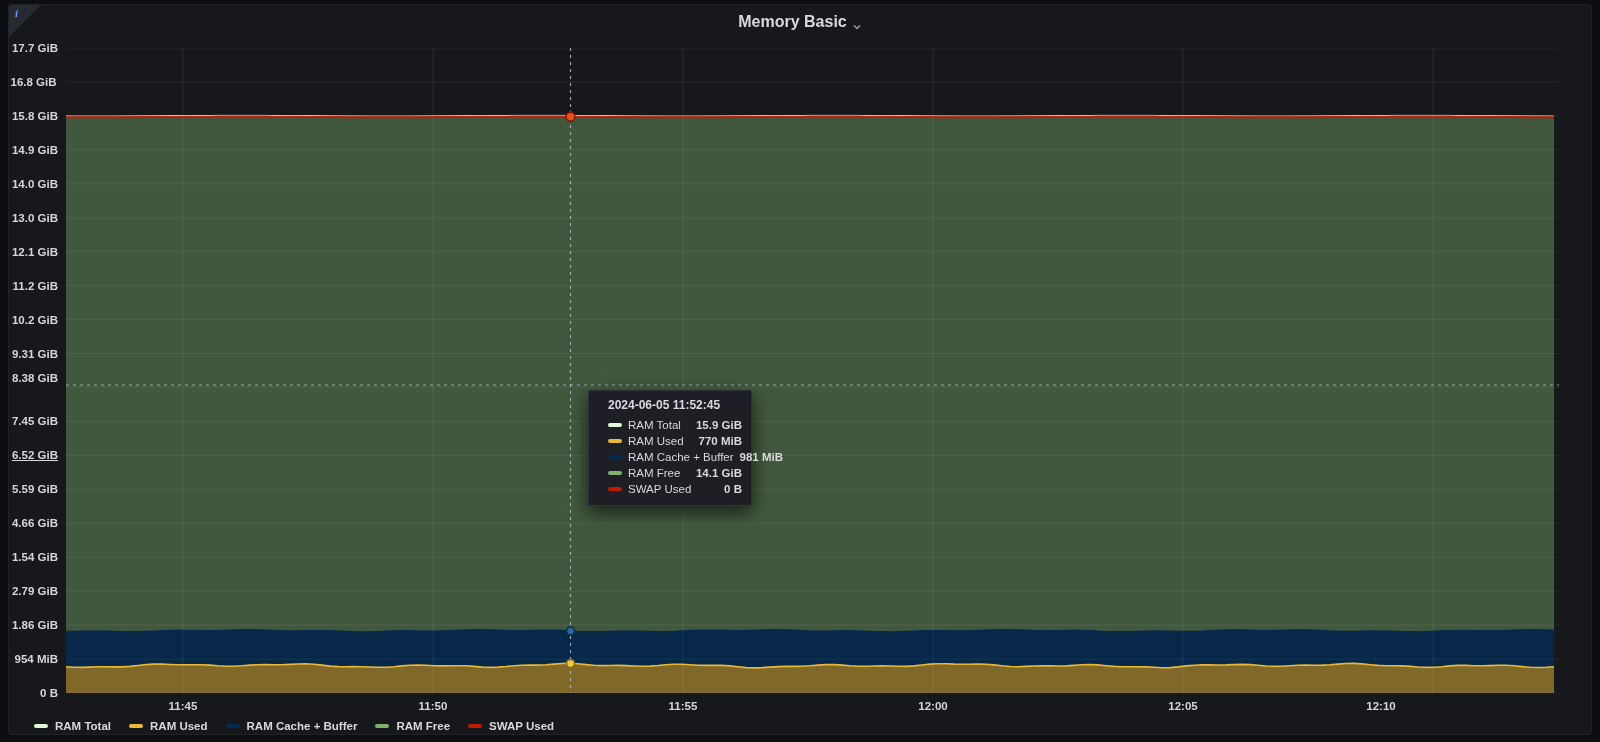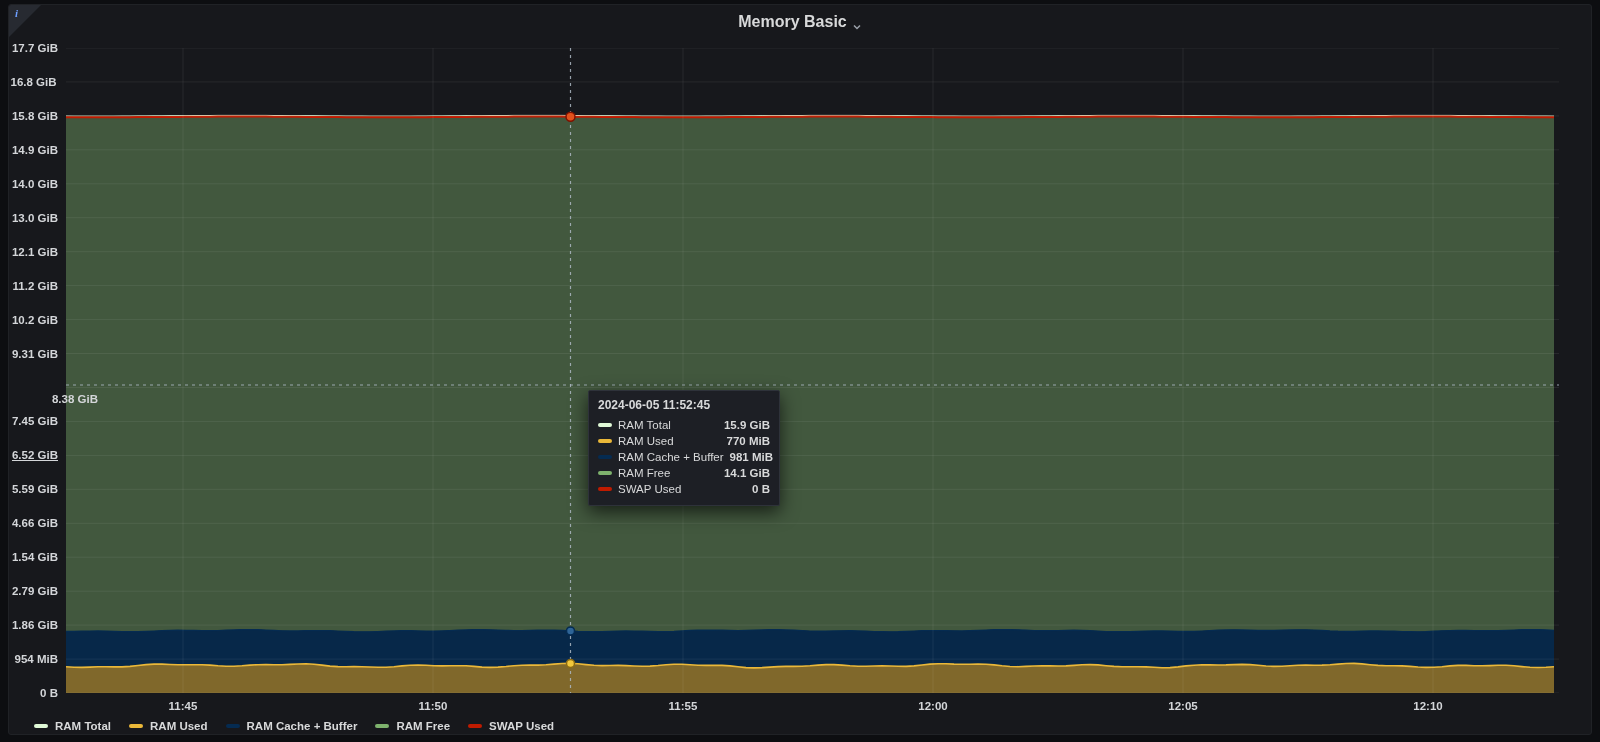--- a/index.html
+++ b/index.html
@@ -28,23 +28,23 @@
            font-size:11.5px; font-weight:600; color:#d4d6d9; }
 
   .chart { position:absolute; left:57px; top:43px; width:1493px; height:645px; z-index:1; cursor:crosshair; }
 
   .legend { position:absolute; left:25px; top:712px; height:18px;
             display:flex; align-items:center; gap:18px; z-index:3; }
   .legend-item { display:flex; align-items:center; gap:7px; cursor:pointer;
                  font-size:11.5px; font-weight:600; color:#d8d9da; }
   .swatch { width:14px; height:4px; border-radius:2px; flex:0 0 14px; }
 
-  .tooltip { position:absolute; left:588px; top:390px; width:192px;
+  .tooltip { position:absolute; left:588px; top:390px; width:164px;
              background:#1d1f25; border:1px solid #2e323a; border-radius:2px;
-             padding:7px 9px 8px 9px; box-shadow:0 6px 18px rgba(0,0,0,0.65); z-index:6; }
+             padding:7px 9px 8px 19px; box-shadow:0 6px 18px rgba(0,0,0,0.65); z-index:6; }
   .tooltip-header { font-size:12px; font-weight:700; color:#d8d9da; margin-bottom:5px; }
   .tt-row { display:flex; align-items:center; gap:6px; height:16px;
             font-size:11.5px; color:#d8d9da; white-space:nowrap; }
   .tt-name { font-weight:400; }
   .tt-val { margin-left:auto; font-weight:600; }
 </style>
 </head>
 <body>
 
 <div class="page">
@@ -67,38 +67,38 @@
         <div class="ytick" style="top: 36px;">17.7 GiB</div>
         <div class="ytick" style="top: 69.9474px; text-align: center;">16.8 GiB</div>
         <div class="ytick" style="top: 103.895px;">15.8 GiB</div>
         <div class="ytick" style="top: 137.842px;">14.9 GiB</div>
         <div class="ytick" style="top: 171.789px;">14.0 GiB</div>
         <div class="ytick" style="top: 205.737px;">13.0 GiB</div>
         <div class="ytick" style="top: 239.684px;">12.1 GiB</div>
         <div class="ytick" style="top: 273.632px;">11.2 GiB</div>
         <div class="ytick" style="top: 307.579px;">10.2 GiB</div>
         <div class="ytick" style="top: 341.526px;">9.31 GiB</div>
-        <div class="ytick" style="top: 387px; margin-left: 40px;">8.38 GiB</div>
+        <div class="ytick" style="top: 366px;">8.38 GiB</div>
         <div class="ytick" style="top: 409.421px;">7.45 GiB</div>
         <div class="ytick" style="top: 443.368px; text-decoration: underline;">6.52 GiB</div>
         <div class="ytick" style="top: 477.316px;">5.59 GiB</div>
         <div class="ytick" style="top: 511.263px;">4.66 GiB</div>
         <div class="ytick" style="top: 545.211px;">1.54 GiB</div>
         <div class="ytick" style="top: 579.158px;">2.79 GiB</div>
         <div class="ytick" style="top: 613.105px;">1.86 GiB</div>
         <div class="ytick" style="top: 647.053px;">954 MiB</div>
         <div class="ytick" style="top: 681px;">0 B</div>
       </div>
     <div class="axis">
         <div class="xtick" style="left: 144px;">11:45</div>
         <div class="xtick" style="left: 394px;">11:50</div>
         <div class="xtick" style="left: 644px;">11:55</div>
         <div class="xtick" style="left: 894px;">12:00</div>
         <div class="xtick" style="left: 1144px;">12:05</div>
-        <div class="xtick" style="left: 1389px;">12:10</div>
+        <div class="xtick" style="left: 1342px;">12:10</div>
       </div>
 
     <div class="chart"><svg width="1493" height="645" viewBox="0 0 1493 645">
   <path d="M0,69.2L8,69.3L16,69.3L24,69.3L32,69.3L40,69.3L48,69.3L56,69.2L64,69.2L72,69.1L80,69.1L88,69.0L96,69.0L104,68.9L112,68.9L120,68.8L128,68.7L136,68.7L144,68.7L152,68.6L160,68.6L168,68.6L176,68.6L184,68.6L192,68.6L200,68.6L208,68.7L216,68.7L224,68.8L232,68.8L240,68.9L248,68.9L256,69.0L264,69.1L272,69.1L280,69.2L288,69.2L296,69.2L304,69.3L312,69.3L320,69.3L328,69.3L336,69.3L344,69.3L352,69.2L360,69.2L368,69.1L376,69.1L384,69.0L392,69.0L400,68.9L408,68.8L416,68.8L424,68.7L432,68.7L440,68.7L448,68.6L456,68.6L464,68.6L472,68.6L480,68.6L488,68.6L496,68.6L504,68.7L512,68.7L520,68.8L528,68.8L536,68.9L544,68.9L552,69.0L560,69.1L568,69.1L576,69.2L584,69.2L592,69.2L600,69.3L608,69.3L616,69.3L624,69.3L632,69.3L640,69.2L648,69.2L656,69.2L664,69.1L672,69.1L680,69.0L688,69.0L696,68.9L704,68.8L712,68.8L720,68.7L728,68.7L736,68.7L744,68.6L752,68.6L760,68.6L768,68.6L776,68.6L784,68.6L792,68.6L800,68.7L808,68.7L816,68.8L824,68.8L832,68.9L840,68.9L848,69.0L856,69.1L864,69.1L872,69.2L880,69.2L888,69.2L896,69.3L904,69.3L912,69.3L920,69.3L928,69.3L936,69.2L944,69.2L952,69.2L960,69.1L968,69.1L976,69.0L984,69.0L992,68.9L1000,68.8L1008,68.8L1016,68.7L1024,68.7L1032,68.6L1040,68.6L1048,68.6L1056,68.6L1064,68.6L1072,68.6L1080,68.6L1088,68.6L1096,68.7L1104,68.7L1112,68.8L1120,68.8L1128,68.9L1136,69.0L1144,69.0L1152,69.1L1160,69.1L1168,69.2L1176,69.2L1184,69.2L1192,69.3L1200,69.3L1208,69.3L1216,69.3L1224,69.3L1232,69.2L1240,69.2L1248,69.2L1256,69.1L1264,69.1L1272,69.0L1280,69.0L1288,68.9L1296,68.8L1304,68.8L1312,68.7L1320,68.7L1328,68.6L1336,68.6L1344,68.6L1352,68.6L1360,68.6L1368,68.6L1376,68.6L1384,68.6L1392,68.7L1400,68.7L1408,68.8L1416,68.8L1424,68.9L1432,69.0L1440,69.0L1448,69.1L1456,69.1L1464,69.2L1472,69.2L1480,69.2L1488,69.3L1488,582.3L1480,581.9L1472,581.6L1464,581.5L1456,581.7L1448,582.0L1440,582.3L1432,582.6L1424,582.7L1416,582.6L1408,582.5L1400,582.3L1392,582.3L1384,582.5L1376,582.8L1368,583.2L1360,583.6L1352,583.8L1344,583.7L1336,583.5L1328,583.2L1320,583.0L1312,582.9L1304,582.9L1296,583.1L1288,583.3L1280,583.3L1272,583.2L1264,582.9L1256,582.4L1248,582.0L1240,581.8L1232,581.8L1224,581.9L1216,582.2L1208,582.4L1200,582.4L1192,582.3L1184,582.1L1176,581.9L1168,581.8L1160,581.9L1152,582.2L1144,582.6L1136,583.0L1128,583.3L1120,583.4L1112,583.3L1104,583.1L1096,582.9L1088,582.9L1080,583.0L1072,583.3L1064,583.6L1056,583.7L1048,583.7L1040,583.5L1032,583.1L1024,582.7L1016,582.4L1008,582.2L1000,582.3L992,582.5L984,582.6L976,582.6L968,582.5L960,582.2L952,581.8L944,581.6L936,581.6L928,581.7L920,582.1L912,582.4L904,582.7L896,582.9L888,582.8L880,582.7L872,582.5L864,582.5L856,582.7L848,583.0L840,583.4L832,583.7L824,583.8L816,583.7L808,583.5L800,583.1L792,582.9L784,582.7L776,582.8L768,582.9L760,583.1L752,583.1L744,583.0L736,582.6L728,582.2L720,581.9L712,581.7L704,581.7L696,581.9L688,582.2L680,582.4L672,582.5L664,582.4L656,582.2L648,582.1L640,582.0L632,582.1L624,582.4L616,582.9L608,583.3L600,583.5L592,583.6L584,583.4L576,583.2L568,583.0L560,582.9L552,583.0L544,583.3L536,583.5L528,583.6L520,583.5L512,583.3L504,582.9L496,582.4L488,582.1L480,582.0L472,582.1L464,582.3L456,582.5L448,582.5L440,582.4L432,582.1L424,581.8L416,581.6L408,581.6L400,581.9L392,582.2L384,582.6L376,582.9L368,583.1L360,583.0L352,582.9L344,582.7L336,582.7L328,582.9L320,583.2L312,583.5L304,583.8L296,583.8L288,583.7L280,583.4L272,583.0L264,582.7L256,582.6L248,582.6L240,582.7L232,582.9L224,582.9L216,582.8L208,582.4L200,582.1L192,581.7L184,581.6L176,581.6L168,581.9L160,582.2L152,582.5L144,582.6L136,582.6L128,582.4L120,582.3L112,582.2L104,582.3L96,582.7L88,583.1L80,583.4L72,583.7L64,583.7L56,583.5L48,583.3L40,583.0L32,582.9L24,583.0L16,583.2L8,583.3L0,583.4Z" fill="rgba(126,178,109,0.42)"></path>
   <path d="M0,583.4L8,583.3L16,583.2L24,583.0L32,582.9L40,583.0L48,583.3L56,583.5L64,583.7L72,583.7L80,583.4L88,583.1L96,582.7L104,582.3L112,582.2L120,582.3L128,582.4L136,582.6L144,582.6L152,582.5L160,582.2L168,581.9L176,581.6L184,581.6L192,581.7L200,582.1L208,582.4L216,582.8L224,582.9L232,582.9L240,582.7L248,582.6L256,582.6L264,582.7L272,583.0L280,583.4L288,583.7L296,583.8L304,583.8L312,583.5L320,583.2L328,582.9L336,582.7L344,582.7L352,582.9L360,583.0L368,583.1L376,582.9L384,582.6L392,582.2L400,581.9L408,581.6L416,581.6L424,581.8L432,582.1L440,582.4L448,582.5L456,582.5L464,582.3L472,582.1L480,582.0L488,582.1L496,582.4L504,582.9L512,583.3L520,583.5L528,583.6L536,583.5L544,583.3L552,583.0L560,582.9L568,583.0L576,583.2L584,583.4L592,583.6L600,583.5L608,583.3L616,582.9L624,582.4L632,582.1L640,582.0L648,582.1L656,582.2L664,582.4L672,582.5L680,582.4L688,582.2L696,581.9L704,581.7L712,581.7L720,581.9L728,582.2L736,582.6L744,583.0L752,583.1L760,583.1L768,582.9L776,582.8L784,582.7L792,582.9L800,583.1L808,583.5L816,583.7L824,583.8L832,583.7L840,583.4L848,583.0L856,582.7L864,582.5L872,582.5L880,582.7L888,582.8L896,582.9L904,582.7L912,582.4L920,582.1L928,581.7L936,581.6L944,581.6L952,581.8L960,582.2L968,582.5L976,582.6L984,582.6L992,582.5L1000,582.3L1008,582.2L1016,582.4L1024,582.7L1032,583.1L1040,583.5L1048,583.7L1056,583.7L1064,583.6L1072,583.3L1080,583.0L1088,582.9L1096,582.9L1104,583.1L1112,583.3L1120,583.4L1128,583.3L1136,583.0L1144,582.6L1152,582.2L1160,581.9L1168,581.8L1176,581.9L1184,582.1L1192,582.3L1200,582.4L1208,582.4L1216,582.2L1224,581.9L1232,581.8L1240,581.8L1248,582.0L1256,582.4L1264,582.9L1272,583.2L1280,583.3L1288,583.3L1296,583.1L1304,582.9L1312,582.9L1320,583.0L1328,583.2L1336,583.5L1344,583.7L1352,583.8L1360,583.6L1368,583.2L1376,582.8L1384,582.5L1392,582.3L1400,582.3L1408,582.5L1416,582.6L1424,582.7L1432,582.6L1440,582.3L1448,582.0L1456,581.7L1464,581.5L1472,581.6L1480,581.9L1488,582.3L1488,618.7L1480,619.2L1472,619.5L1464,619.3L1456,618.6L1448,617.8L1440,617.3L1432,617.3L1424,617.6L1416,617.8L1408,617.7L1400,617.4L1392,617.4L1384,617.9L1376,618.7L1368,619.3L1360,619.4L1352,619.0L1344,618.4L1336,617.9L1328,617.7L1320,617.7L1312,617.4L1304,616.7L1296,615.9L1288,615.4L1280,615.5L1272,616.1L1264,616.7L1256,617.1L1248,617.2L1240,617.1L1232,617.3L1224,617.7L1216,618.2L1208,618.4L1200,618.0L1192,617.2L1184,616.6L1176,616.4L1168,616.6L1160,616.9L1152,617.0L1144,616.9L1136,616.8L1128,617.2L1120,617.9L1112,618.9L1104,619.6L1096,619.7L1088,619.3L1080,618.9L1072,618.8L1064,618.8L1056,618.8L1048,618.4L1040,617.7L1032,616.9L1024,616.6L1016,616.8L1008,617.4L1000,617.9L992,618.0L984,617.9L976,617.8L968,618.0L960,618.4L952,618.7L944,618.5L936,617.8L928,616.9L920,616.2L912,616.0L904,616.2L896,616.2L888,616.1L880,615.8L872,615.7L864,616.1L856,617.0L848,617.9L840,618.4L832,618.3L824,618.0L816,617.9L808,618.0L800,618.2L792,618.2L784,617.8L776,617.1L768,616.6L760,616.6L752,617.1L744,617.8L736,618.3L728,618.4L720,618.4L712,618.6L704,619.1L696,619.6L688,619.9L680,619.6L672,618.8L664,617.9L656,617.4L648,617.3L640,617.4L632,617.2L624,616.8L616,616.3L608,616.3L600,616.7L592,617.5L584,618.1L576,618.3L568,618.0L560,617.6L552,617.4L544,617.5L536,617.6L528,617.3L520,616.6L512,615.8L504,615.4L496,615.5L488,616.1L480,616.7L472,617.1L464,617.1L456,617.3L448,617.7L440,618.5L432,619.1L424,619.4L416,619.1L408,618.4L400,617.8L392,617.7L384,617.8L376,617.9L368,617.7L360,617.3L352,617.0L344,617.2L336,617.9L328,618.8L320,619.3L312,619.3L304,619.0L296,618.7L288,618.6L280,618.7L272,618.6L264,618.1L256,617.1L248,616.3L240,615.8L232,616.0L224,616.4L216,616.7L208,616.7L200,616.6L192,616.7L184,617.1L176,617.8L168,618.3L160,618.3L152,617.8L144,617.1L136,616.7L128,616.7L120,616.8L112,616.8L104,616.5L96,616.1L88,616.1L80,616.6L72,617.5L64,618.4L56,618.9L48,618.9L40,618.8L32,618.8L24,619.1L16,619.4L8,619.3L0,618.7Z" fill="rgba(5,43,81,0.85)"></path>
   <path d="M0,618.7L8,619.3L16,619.4L24,619.1L32,618.8L40,618.8L48,618.9L56,618.9L64,618.4L72,617.5L80,616.6L88,616.1L96,616.1L104,616.5L112,616.8L120,616.8L128,616.7L136,616.7L144,617.1L152,617.8L160,618.3L168,618.3L176,617.8L184,617.1L192,616.7L200,616.6L208,616.7L216,616.7L224,616.4L232,616.0L240,615.8L248,616.3L256,617.1L264,618.1L272,618.6L280,618.7L288,618.6L296,618.7L304,619.0L312,619.3L320,619.3L328,618.8L336,617.9L344,617.2L352,617.0L360,617.3L368,617.7L376,617.9L384,617.8L392,617.7L400,617.8L408,618.4L416,619.1L424,619.4L432,619.1L440,618.5L448,617.7L456,617.3L464,617.1L472,617.1L480,616.7L488,616.1L496,615.5L504,615.4L512,615.8L520,616.6L528,617.3L536,617.6L544,617.5L552,617.4L560,617.6L568,618.0L576,618.3L584,618.1L592,617.5L600,616.7L608,616.3L616,616.3L624,616.8L632,617.2L640,617.4L648,617.3L656,617.4L664,617.9L672,618.8L680,619.6L688,619.9L696,619.6L704,619.1L712,618.6L720,618.4L728,618.4L736,618.3L744,617.8L752,617.1L760,616.6L768,616.6L776,617.1L784,617.8L792,618.2L800,618.2L808,618.0L816,617.9L824,618.0L832,618.3L840,618.4L848,617.9L856,617.0L864,616.1L872,615.7L880,615.8L888,616.1L896,616.2L904,616.2L912,616.0L920,616.2L928,616.9L936,617.8L944,618.5L952,618.7L960,618.4L968,618.0L976,617.8L984,617.9L992,618.0L1000,617.9L1008,617.4L1016,616.8L1024,616.6L1032,616.9L1040,617.7L1048,618.4L1056,618.8L1064,618.8L1072,618.8L1080,618.9L1088,619.3L1096,619.7L1104,619.6L1112,618.9L1120,617.9L1128,617.2L1136,616.8L1144,616.9L1152,617.0L1160,616.9L1168,616.6L1176,616.4L1184,616.6L1192,617.2L1200,618.0L1208,618.4L1216,618.2L1224,617.7L1232,617.3L1240,617.1L1248,617.2L1256,617.1L1264,616.7L1272,616.1L1280,615.5L1288,615.4L1296,615.9L1304,616.7L1312,617.4L1320,617.7L1328,617.7L1336,617.9L1344,618.4L1352,619.0L1360,619.4L1368,619.3L1376,618.7L1384,617.9L1392,617.4L1400,617.4L1408,617.7L1416,617.8L1424,617.6L1432,617.3L1440,617.3L1448,617.8L1456,618.6L1464,619.3L1472,619.5L1480,619.2L1488,618.7L1488,645.0L1480,645.0L1472,645.0L1464,645.0L1456,645.0L1448,645.0L1440,645.0L1432,645.0L1424,645.0L1416,645.0L1408,645.0L1400,645.0L1392,645.0L1384,645.0L1376,645.0L1368,645.0L1360,645.0L1352,645.0L1344,645.0L1336,645.0L1328,645.0L1320,645.0L1312,645.0L1304,645.0L1296,645.0L1288,645.0L1280,645.0L1272,645.0L1264,645.0L1256,645.0L1248,645.0L1240,645.0L1232,645.0L1224,645.0L1216,645.0L1208,645.0L1200,645.0L1192,645.0L1184,645.0L1176,645.0L1168,645.0L1160,645.0L1152,645.0L1144,645.0L1136,645.0L1128,645.0L1120,645.0L1112,645.0L1104,645.0L1096,645.0L1088,645.0L1080,645.0L1072,645.0L1064,645.0L1056,645.0L1048,645.0L1040,645.0L1032,645.0L1024,645.0L1016,645.0L1008,645.0L1000,645.0L992,645.0L984,645.0L976,645.0L968,645.0L960,645.0L952,645.0L944,645.0L936,645.0L928,645.0L920,645.0L912,645.0L904,645.0L896,645.0L888,645.0L880,645.0L872,645.0L864,645.0L856,645.0L848,645.0L840,645.0L832,645.0L824,645.0L816,645.0L808,645.0L800,645.0L792,645.0L784,645.0L776,645.0L768,645.0L760,645.0L752,645.0L744,645.0L736,645.0L728,645.0L720,645.0L712,645.0L704,645.0L696,645.0L688,645.0L680,645.0L672,645.0L664,645.0L656,645.0L648,645.0L640,645.0L632,645.0L624,645.0L616,645.0L608,645.0L600,645.0L592,645.0L584,645.0L576,645.0L568,645.0L560,645.0L552,645.0L544,645.0L536,645.0L528,645.0L520,645.0L512,645.0L504,645.0L496,645.0L488,645.0L480,645.0L472,645.0L464,645.0L456,645.0L448,645.0L440,645.0L432,645.0L424,645.0L416,645.0L408,645.0L400,645.0L392,645.0L384,645.0L376,645.0L368,645.0L360,645.0L352,645.0L344,645.0L336,645.0L328,645.0L320,645.0L312,645.0L304,645.0L296,645.0L288,645.0L280,645.0L272,645.0L264,645.0L256,645.0L248,645.0L240,645.0L232,645.0L224,645.0L216,645.0L208,645.0L200,645.0L192,645.0L184,645.0L176,645.0L168,645.0L160,645.0L152,645.0L144,645.0L136,645.0L128,645.0L120,645.0L112,645.0L104,645.0L96,645.0L88,645.0L80,645.0L72,645.0L64,645.0L56,645.0L48,645.0L40,645.0L32,645.0L24,645.0L16,645.0L8,645.0L0,645.0Z" fill="rgba(234,184,57,0.5)"></path>
   <path d="M0,583.4L8,583.3L16,583.2L24,583.0L32,582.9L40,583.0L48,583.3L56,583.5L64,583.7L72,583.7L80,583.4L88,583.1L96,582.7L104,582.3L112,582.2L120,582.3L128,582.4L136,582.6L144,582.6L152,582.5L160,582.2L168,581.9L176,581.6L184,581.6L192,581.7L200,582.1L208,582.4L216,582.8L224,582.9L232,582.9L240,582.7L248,582.6L256,582.6L264,582.7L272,583.0L280,583.4L288,583.7L296,583.8L304,583.8L312,583.5L320,583.2L328,582.9L336,582.7L344,582.7L352,582.9L360,583.0L368,583.1L376,582.9L384,582.6L392,582.2L400,581.9L408,581.6L416,581.6L424,581.8L432,582.1L440,582.4L448,582.5L456,582.5L464,582.3L472,582.1L480,582.0L488,582.1L496,582.4L504,582.9L512,583.3L520,583.5L528,583.6L536,583.5L544,583.3L552,583.0L560,582.9L568,583.0L576,583.2L584,583.4L592,583.6L600,583.5L608,583.3L616,582.9L624,582.4L632,582.1L640,582.0L648,582.1L656,582.2L664,582.4L672,582.5L680,582.4L688,582.2L696,581.9L704,581.7L712,581.7L720,581.9L728,582.2L736,582.6L744,583.0L752,583.1L760,583.1L768,582.9L776,582.8L784,582.7L792,582.9L800,583.1L808,583.5L816,583.7L824,583.8L832,583.7L840,583.4L848,583.0L856,582.7L864,582.5L872,582.5L880,582.7L888,582.8L896,582.9L904,582.7L912,582.4L920,582.1L928,581.7L936,581.6L944,581.6L952,581.8L960,582.2L968,582.5L976,582.6L984,582.6L992,582.5L1000,582.3L1008,582.2L1016,582.4L1024,582.7L1032,583.1L1040,583.5L1048,583.7L1056,583.7L1064,583.6L1072,583.3L1080,583.0L1088,582.9L1096,582.9L1104,583.1L1112,583.3L1120,583.4L1128,583.3L1136,583.0L1144,582.6L1152,582.2L1160,581.9L1168,581.8L1176,581.9L1184,582.1L1192,582.3L1200,582.4L1208,582.4L1216,582.2L1224,581.9L1232,581.8L1240,581.8L1248,582.0L1256,582.4L1264,582.9L1272,583.2L1280,583.3L1288,583.3L1296,583.1L1304,582.9L1312,582.9L1320,583.0L1328,583.2L1336,583.5L1344,583.7L1352,583.8L1360,583.6L1368,583.2L1376,582.8L1384,582.5L1392,582.3L1400,582.3L1408,582.5L1416,582.6L1424,582.7L1432,582.6L1440,582.3L1448,582.0L1456,581.7L1464,581.5L1472,581.6L1480,581.9L1488,582.3" stroke="#052B51" stroke-width="1.2" fill="none"></path>
   <path d="M0,618.7L8,619.3L16,619.4L24,619.1L32,618.8L40,618.8L48,618.9L56,618.9L64,618.4L72,617.5L80,616.6L88,616.1L96,616.1L104,616.5L112,616.8L120,616.8L128,616.7L136,616.7L144,617.1L152,617.8L160,618.3L168,618.3L176,617.8L184,617.1L192,616.7L200,616.6L208,616.7L216,616.7L224,616.4L232,616.0L240,615.8L248,616.3L256,617.1L264,618.1L272,618.6L280,618.7L288,618.6L296,618.7L304,619.0L312,619.3L320,619.3L328,618.8L336,617.9L344,617.2L352,617.0L360,617.3L368,617.7L376,617.9L384,617.8L392,617.7L400,617.8L408,618.4L416,619.1L424,619.4L432,619.1L440,618.5L448,617.7L456,617.3L464,617.1L472,617.1L480,616.7L488,616.1L496,615.5L504,615.4L512,615.8L520,616.6L528,617.3L536,617.6L544,617.5L552,617.4L560,617.6L568,618.0L576,618.3L584,618.1L592,617.5L600,616.7L608,616.3L616,616.3L624,616.8L632,617.2L640,617.4L648,617.3L656,617.4L664,617.9L672,618.8L680,619.6L688,619.9L696,619.6L704,619.1L712,618.6L720,618.4L728,618.4L736,618.3L744,617.8L752,617.1L760,616.6L768,616.6L776,617.1L784,617.8L792,618.2L800,618.2L808,618.0L816,617.9L824,618.0L832,618.3L840,618.4L848,617.9L856,617.0L864,616.1L872,615.7L880,615.8L888,616.1L896,616.2L904,616.2L912,616.0L920,616.2L928,616.9L936,617.8L944,618.5L952,618.7L960,618.4L968,618.0L976,617.8L984,617.9L992,618.0L1000,617.9L1008,617.4L1016,616.8L1024,616.6L1032,616.9L1040,617.7L1048,618.4L1056,618.8L1064,618.8L1072,618.8L1080,618.9L1088,619.3L1096,619.7L1104,619.6L1112,618.9L1120,617.9L1128,617.2L1136,616.8L1144,616.9L1152,617.0L1160,616.9L1168,616.6L1176,616.4L1184,616.6L1192,617.2L1200,618.0L1208,618.4L1216,618.2L1224,617.7L1232,617.3L1240,617.1L1248,617.2L1256,617.1L1264,616.7L1272,616.1L1280,615.5L1288,615.4L1296,615.9L1304,616.7L1312,617.4L1320,617.7L1328,617.7L1336,617.9L1344,618.4L1352,619.0L1360,619.4L1368,619.3L1376,618.7L1384,617.9L1392,617.4L1400,617.4L1408,617.7L1416,617.8L1424,617.6L1432,617.3L1440,617.3L1448,617.8L1456,618.6L1464,619.3L1472,619.5L1480,619.2L1488,618.7" stroke="#EAB839" stroke-width="1.6" fill="none"></path>
   <path d="M0,68.0L8,68.1L16,68.1L24,68.1L32,68.1L40,68.1L48,68.1L56,68.0L64,68.0L72,67.9L80,67.9L88,67.8L96,67.8L104,67.7L112,67.7L120,67.6L128,67.5L136,67.5L144,67.5L152,67.4L160,67.4L168,67.4L176,67.4L184,67.4L192,67.4L200,67.4L208,67.5L216,67.5L224,67.6L232,67.6L240,67.7L248,67.7L256,67.8L264,67.9L272,67.9L280,68.0L288,68.0L296,68.0L304,68.1L312,68.1L320,68.1L328,68.1L336,68.1L344,68.1L352,68.0L360,68.0L368,67.9L376,67.9L384,67.8L392,67.8L400,67.7L408,67.6L416,67.6L424,67.5L432,67.5L440,67.5L448,67.4L456,67.4L464,67.4L472,67.4L480,67.4L488,67.4L496,67.4L504,67.5L512,67.5L520,67.6L528,67.6L536,67.7L544,67.7L552,67.8L560,67.9L568,67.9L576,68.0L584,68.0L592,68.0L600,68.1L608,68.1L616,68.1L624,68.1L632,68.1L640,68.0L648,68.0L656,68.0L664,67.9L672,67.9L680,67.8L688,67.8L696,67.7L704,67.6L712,67.6L720,67.5L728,67.5L736,67.5L744,67.4L752,67.4L760,67.4L768,67.4L776,67.4L784,67.4L792,67.4L800,67.5L808,67.5L816,67.6L824,67.6L832,67.7L840,67.7L848,67.8L856,67.9L864,67.9L872,68.0L880,68.0L888,68.0L896,68.1L904,68.1L912,68.1L920,68.1L928,68.1L936,68.0L944,68.0L952,68.0L960,67.9L968,67.9L976,67.8L984,67.8L992,67.7L1000,67.6L1008,67.6L1016,67.5L1024,67.5L1032,67.4L1040,67.4L1048,67.4L1056,67.4L1064,67.4L1072,67.4L1080,67.4L1088,67.4L1096,67.5L1104,67.5L1112,67.6L1120,67.6L1128,67.7L1136,67.8L1144,67.8L1152,67.9L1160,67.9L1168,68.0L1176,68.0L1184,68.0L1192,68.1L1200,68.1L1208,68.1L1216,68.1L1224,68.1L1232,68.0L1240,68.0L1248,68.0L1256,67.9L1264,67.9L1272,67.8L1280,67.8L1288,67.7L1296,67.6L1304,67.6L1312,67.5L1320,67.5L1328,67.4L1336,67.4L1344,67.4L1352,67.4L1360,67.4L1368,67.4L1376,67.4L1384,67.4L1392,67.5L1400,67.5L1408,67.6L1416,67.6L1424,67.7L1432,67.8L1440,67.8L1448,67.9L1456,67.9L1464,68.0L1472,68.0L1480,68.0L1488,68.1" stroke="#E0F9D7" stroke-width="1" fill="none"></path>
   <path d="M0,69.2L8,69.3L16,69.3L24,69.3L32,69.3L40,69.3L48,69.3L56,69.2L64,69.2L72,69.1L80,69.1L88,69.0L96,69.0L104,68.9L112,68.9L120,68.8L128,68.7L136,68.7L144,68.7L152,68.6L160,68.6L168,68.6L176,68.6L184,68.6L192,68.6L200,68.6L208,68.7L216,68.7L224,68.8L232,68.8L240,68.9L248,68.9L256,69.0L264,69.1L272,69.1L280,69.2L288,69.2L296,69.2L304,69.3L312,69.3L320,69.3L328,69.3L336,69.3L344,69.3L352,69.2L360,69.2L368,69.1L376,69.1L384,69.0L392,69.0L400,68.9L408,68.8L416,68.8L424,68.7L432,68.7L440,68.7L448,68.6L456,68.6L464,68.6L472,68.6L480,68.6L488,68.6L496,68.6L504,68.7L512,68.7L520,68.8L528,68.8L536,68.9L544,68.9L552,69.0L560,69.1L568,69.1L576,69.2L584,69.2L592,69.2L600,69.3L608,69.3L616,69.3L624,69.3L632,69.3L640,69.2L648,69.2L656,69.2L664,69.1L672,69.1L680,69.0L688,69.0L696,68.9L704,68.8L712,68.8L720,68.7L728,68.7L736,68.7L744,68.6L752,68.6L760,68.6L768,68.6L776,68.6L784,68.6L792,68.6L800,68.7L808,68.7L816,68.8L824,68.8L832,68.9L840,68.9L848,69.0L856,69.1L864,69.1L872,69.2L880,69.2L888,69.2L896,69.3L904,69.3L912,69.3L920,69.3L928,69.3L936,69.2L944,69.2L952,69.2L960,69.1L968,69.1L976,69.0L984,69.0L992,68.9L1000,68.8L1008,68.8L1016,68.7L1024,68.7L1032,68.6L1040,68.6L1048,68.6L1056,68.6L1064,68.6L1072,68.6L1080,68.6L1088,68.6L1096,68.7L1104,68.7L1112,68.8L1120,68.8L1128,68.9L1136,69.0L1144,69.0L1152,69.1L1160,69.1L1168,69.2L1176,69.2L1184,69.2L1192,69.3L1200,69.3L1208,69.3L1216,69.3L1224,69.3L1232,69.2L1240,69.2L1248,69.2L1256,69.1L1264,69.1L1272,69.0L1280,69.0L1288,68.9L1296,68.8L1304,68.8L1312,68.7L1320,68.7L1328,68.6L1336,68.6L1344,68.6L1352,68.6L1360,68.6L1368,68.6L1376,68.6L1384,68.6L1392,68.7L1400,68.7L1408,68.8L1416,68.8L1424,68.9L1432,69.0L1440,69.0L1448,69.1L1456,69.1L1464,69.2L1472,69.2L1480,69.2L1488,69.3" stroke="#BF1B00" stroke-width="2" fill="none"></path>

